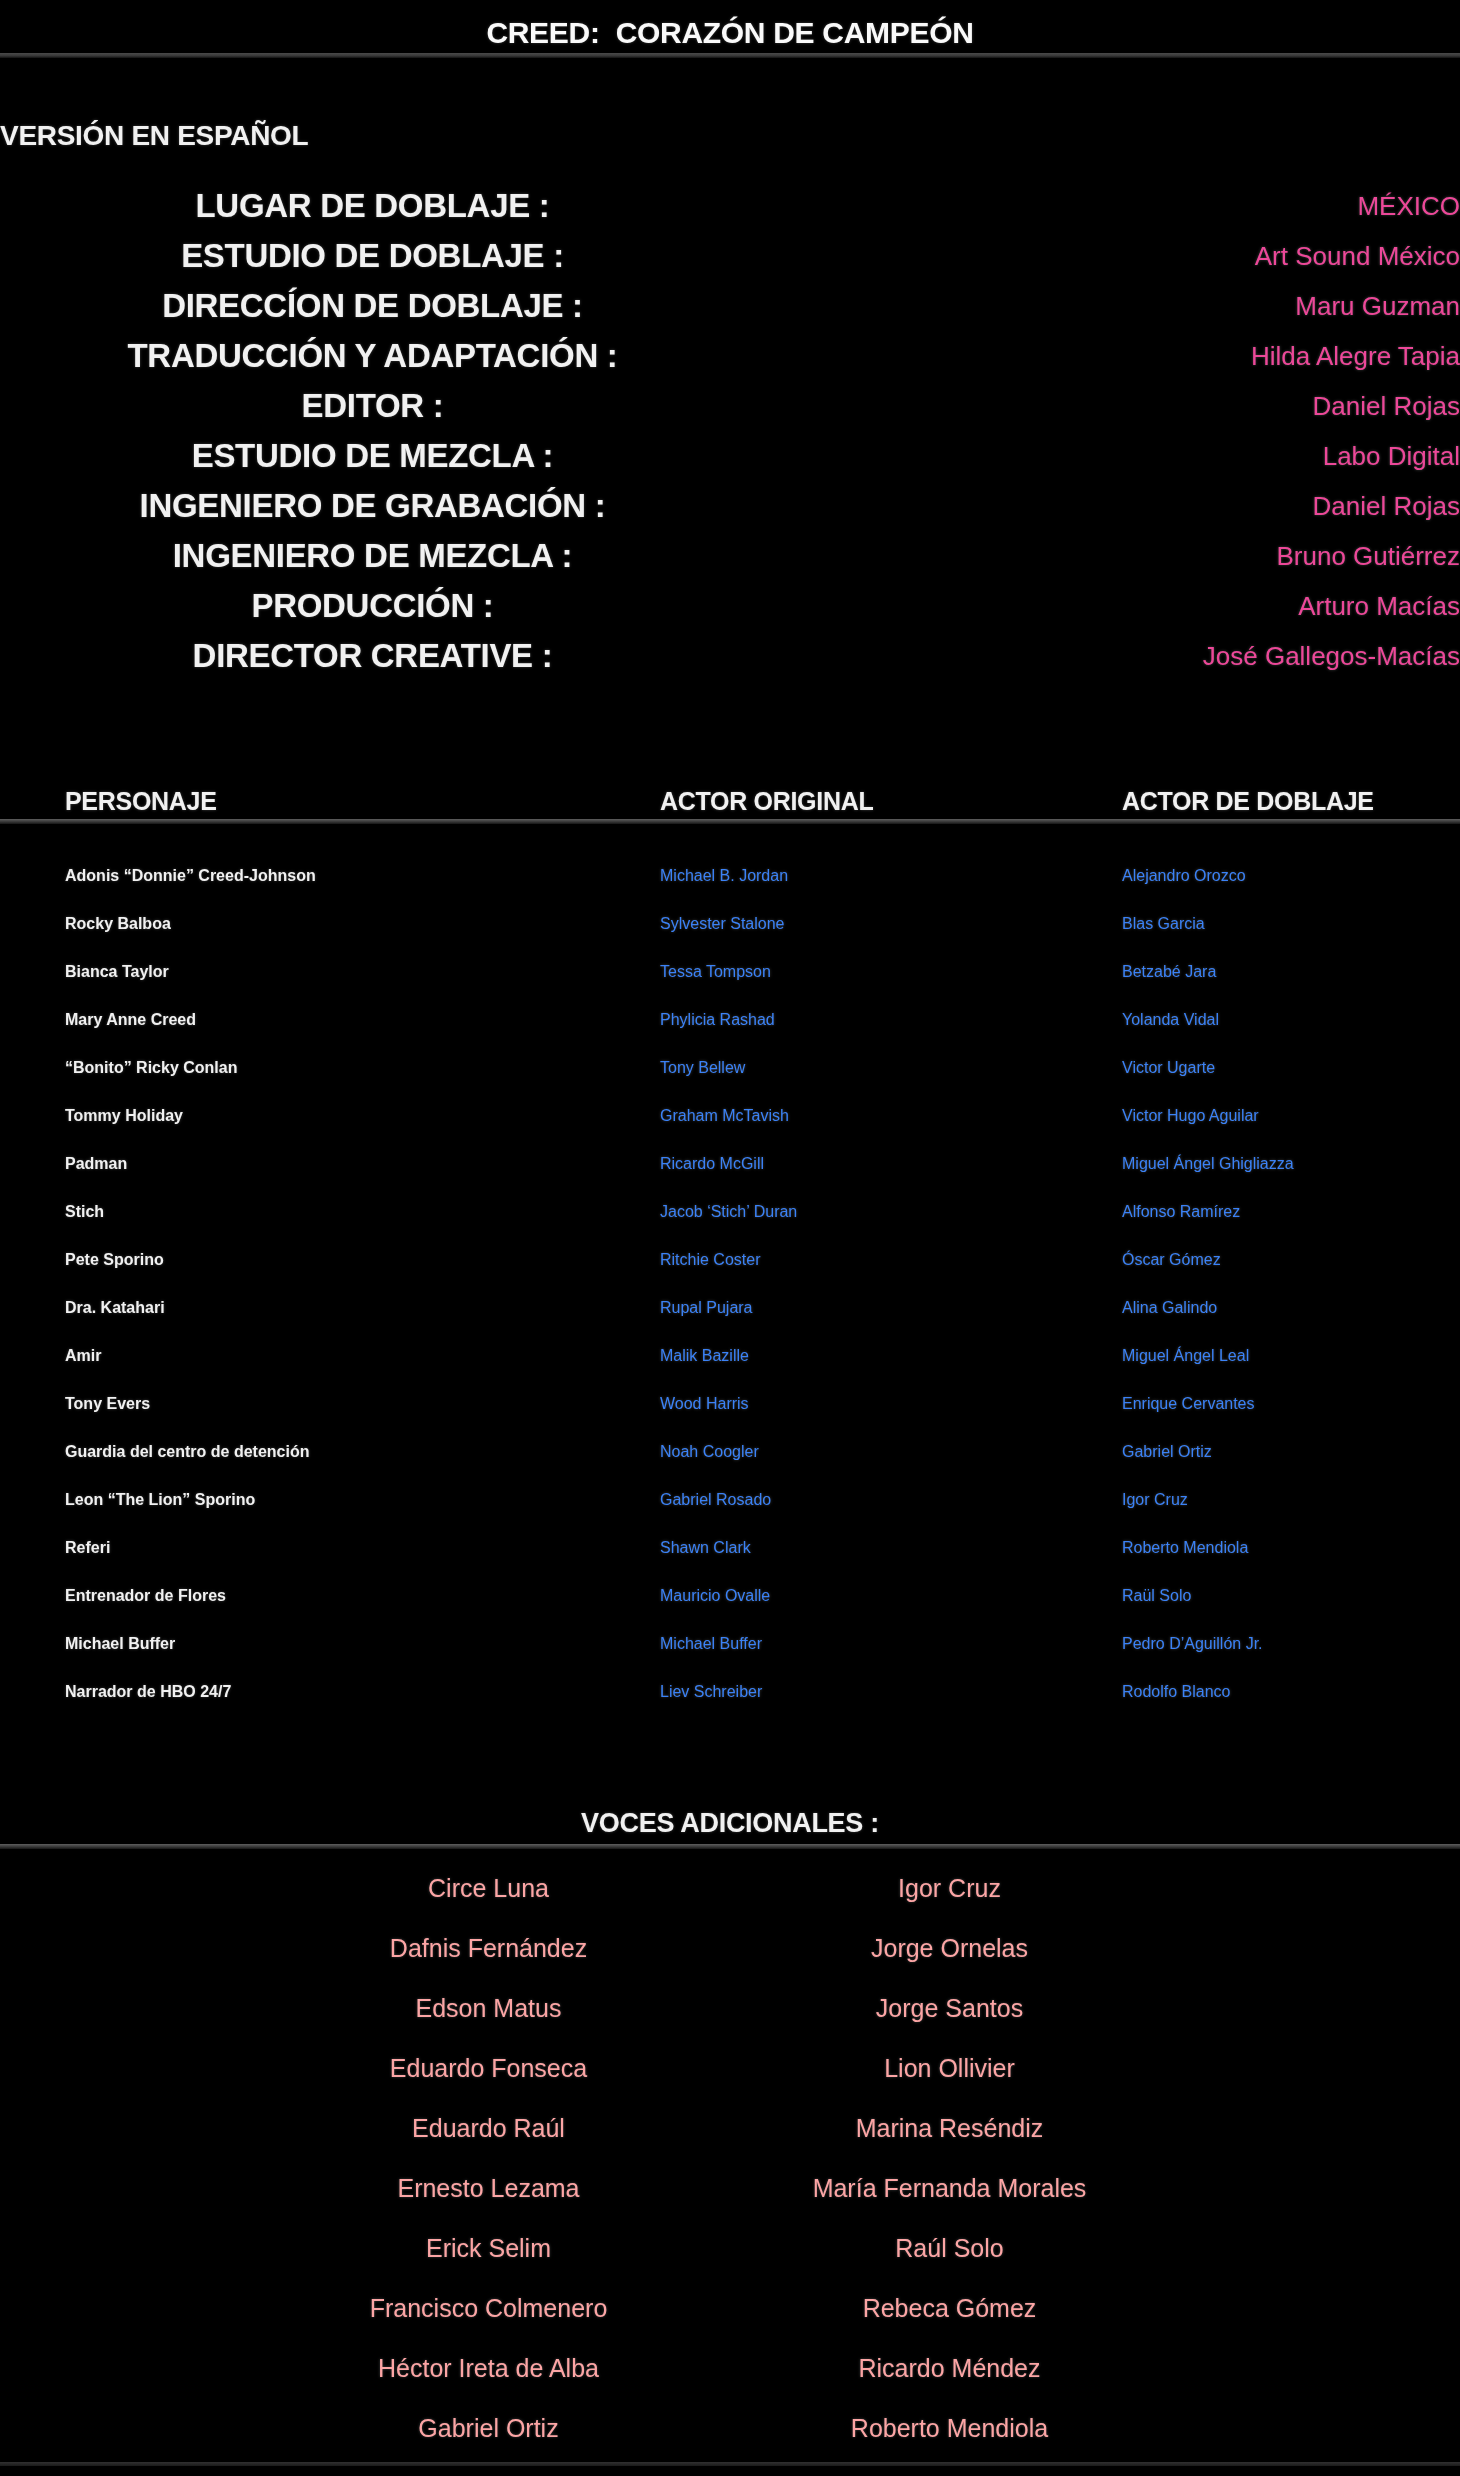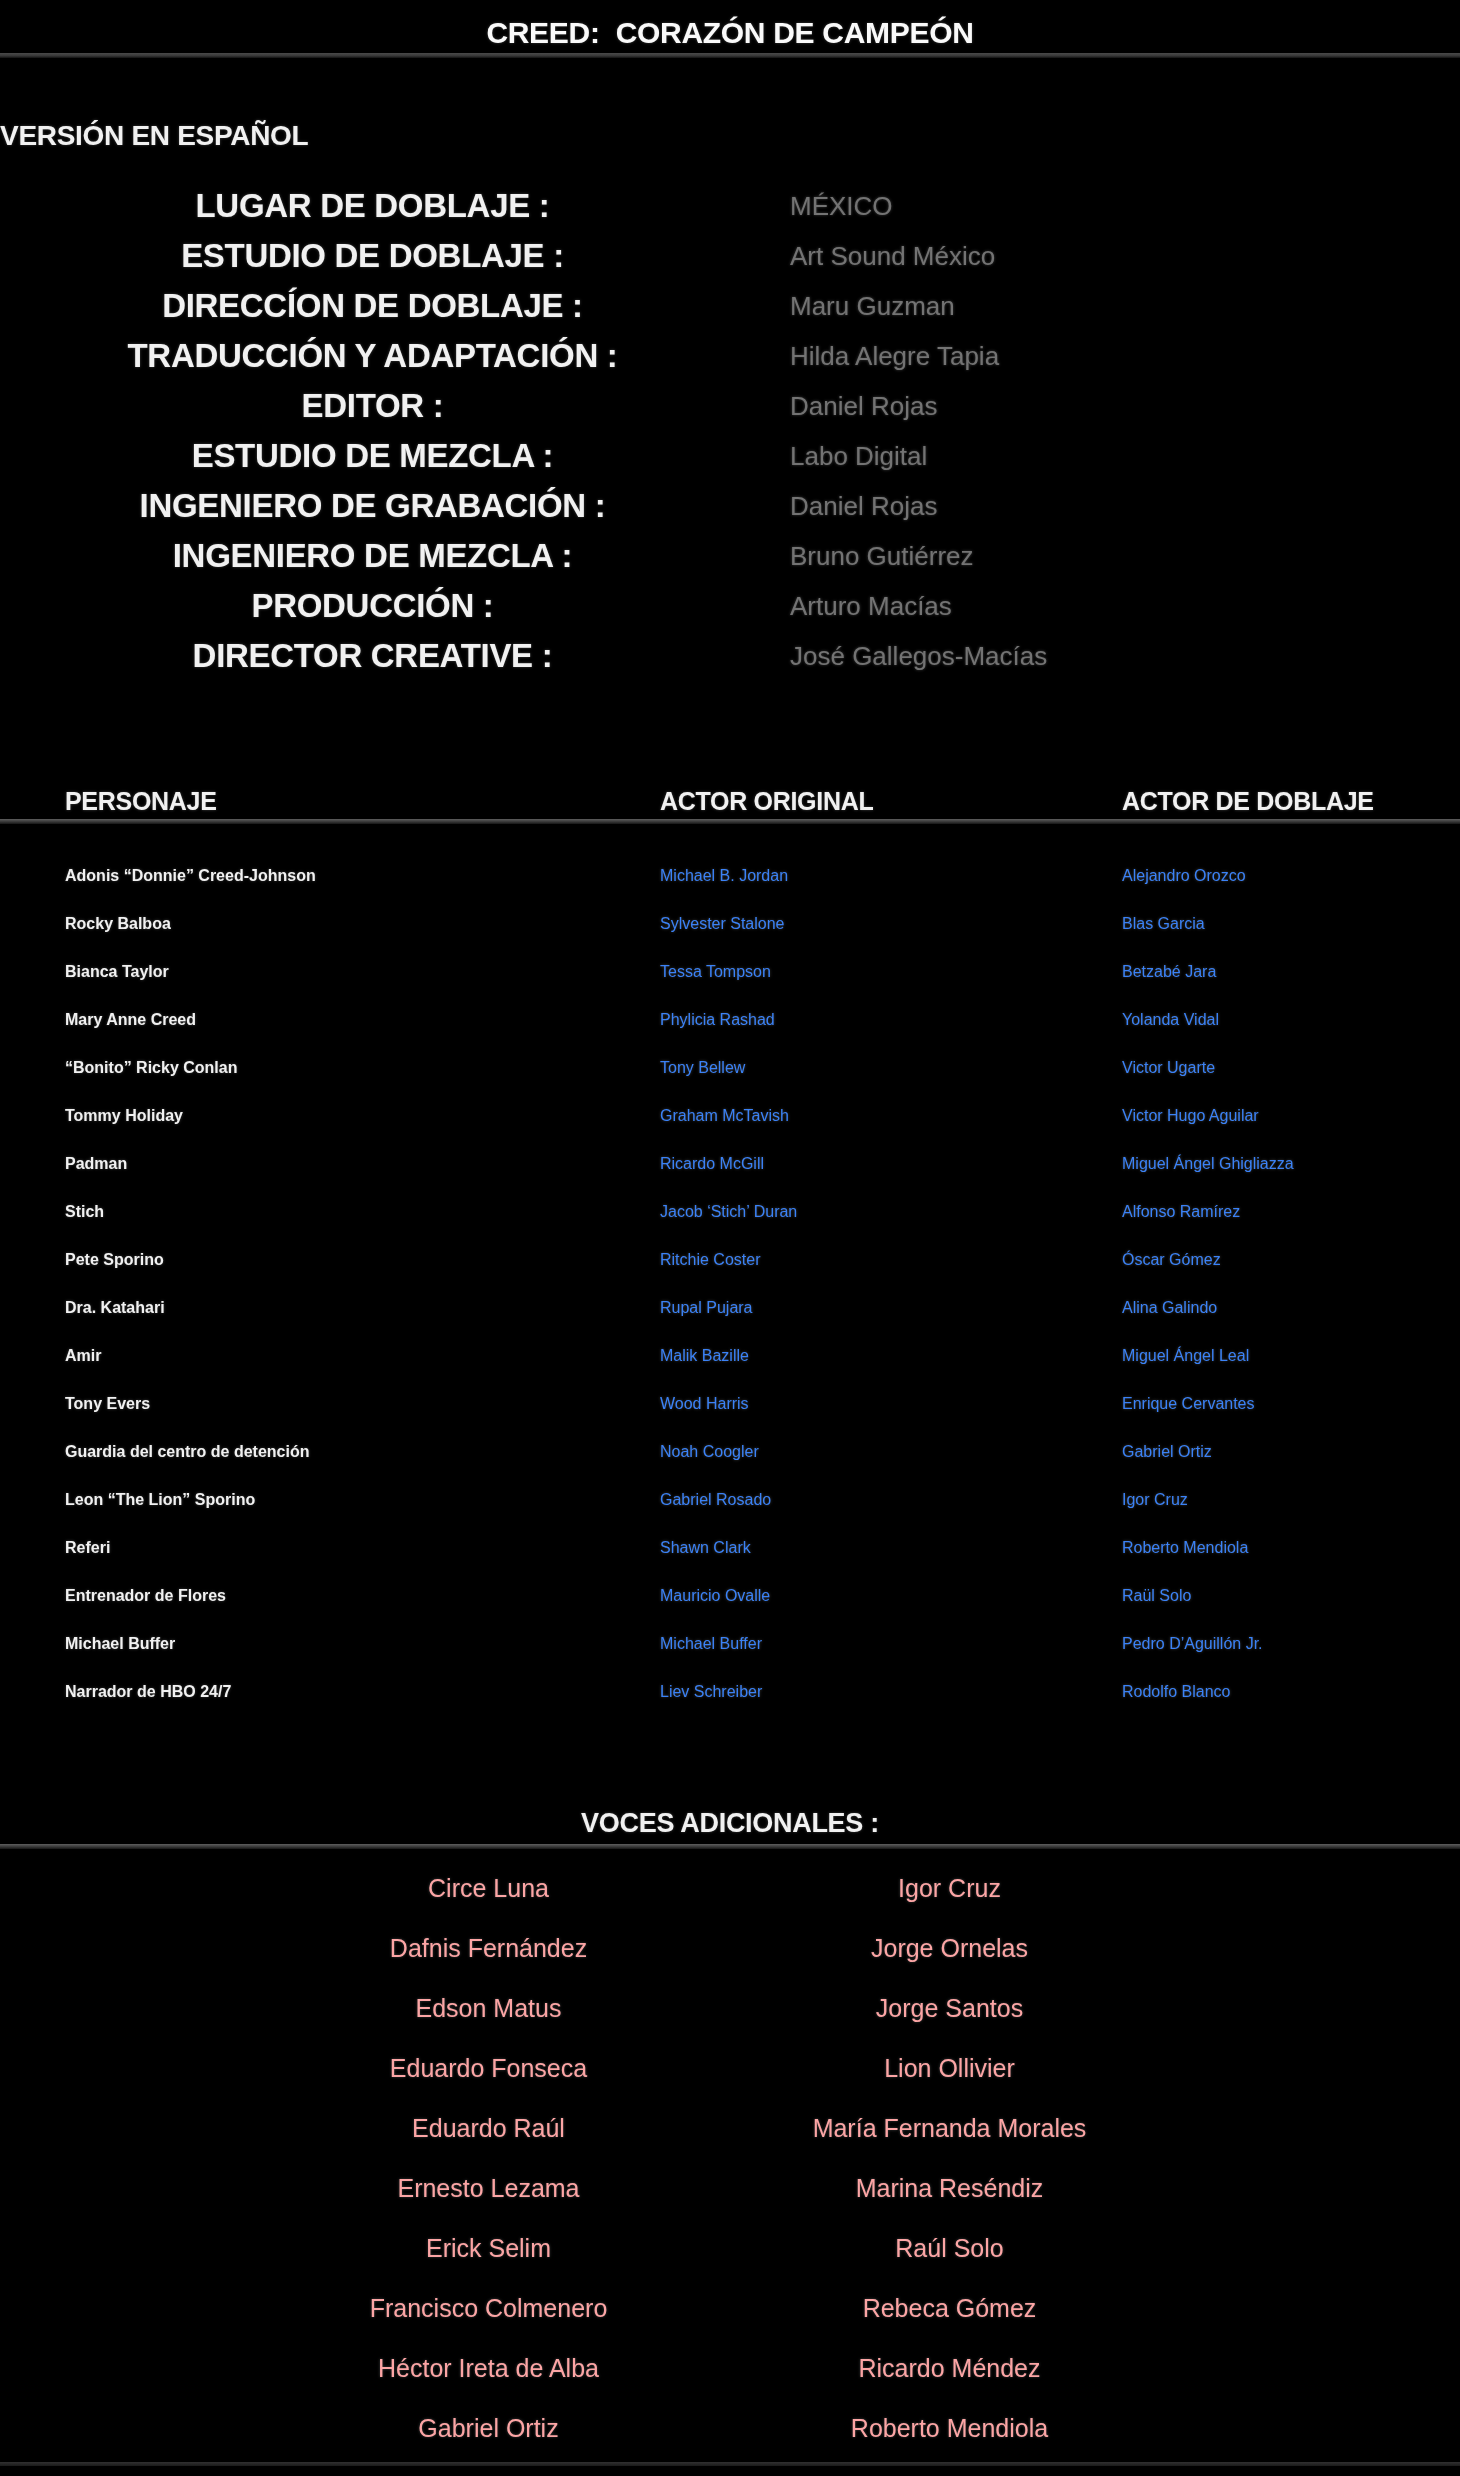--- a/index.html
+++ b/index.html
@@ -25,21 +25,21 @@
     position:absolute; top:120px; left:0; width:100%;
     font-weight:bold; font-size:28px; letter-spacing:-0.3px;
   }
 
   .credits { position:absolute; top:181px; left:0; width:100%; }
   .credit-row {
     display:grid; grid-template-columns:745px 1fr; column-gap:45px;
     height:50px; align-items:center;
   }
   .credit-label { text-align:center; font-weight:bold; font-size:33px; letter-spacing:-0.3px; white-space:pre; }
-  .credit-value { text-align:left; font-size:26px; color:#737373; }
+  .credit-value { text-align:right; font-size:26px; color:#ec4899; }
 
   .cast-header {
     position:absolute; top:786px; left:65px; width:1345px;
     display:grid; grid-template-columns:595px 462px 1fr;
     font-weight:bold; font-size:25px; line-height:30px; letter-spacing:-0.3px;
   }
   .cast-rows { position:absolute; top:852px; left:65px; width:1345px; }
   .cast-row {
     display:grid; grid-template-columns:595px 462px 1fr;
     height:48px; align-items:center; font-size:16px;
@@ -224,22 +224,22 @@
       <div class="voces-name">Erick Selim</div>
       <div class="voces-name">Francisco Colmenero</div>
       <div class="voces-name">Héctor Ireta de Alba</div>
       <div class="voces-name">Gabriel Ortiz</div>
     </div>
     <div class="voces-col">
       <div class="voces-name">Igor Cruz</div>
       <div class="voces-name">Jorge Ornelas</div>
       <div class="voces-name">Jorge Santos</div>
       <div class="voces-name">Lion Ollivier</div>
+      <div class="voces-name">Marina Reséndiz</div>
       <div class="voces-name">María Fernanda Morales</div>
-      <div class="voces-name">Marina Reséndiz</div>
       <div class="voces-name">Raúl Solo</div>
       <div class="voces-name">Rebeca Gómez</div>
       <div class="voces-name">Ricardo Méndez</div>
       <div class="voces-name">Roberto Mendiola</div>
     </div>
   </div>
 
   <div class="rule rule-bottom"></div>
 
 </div>

